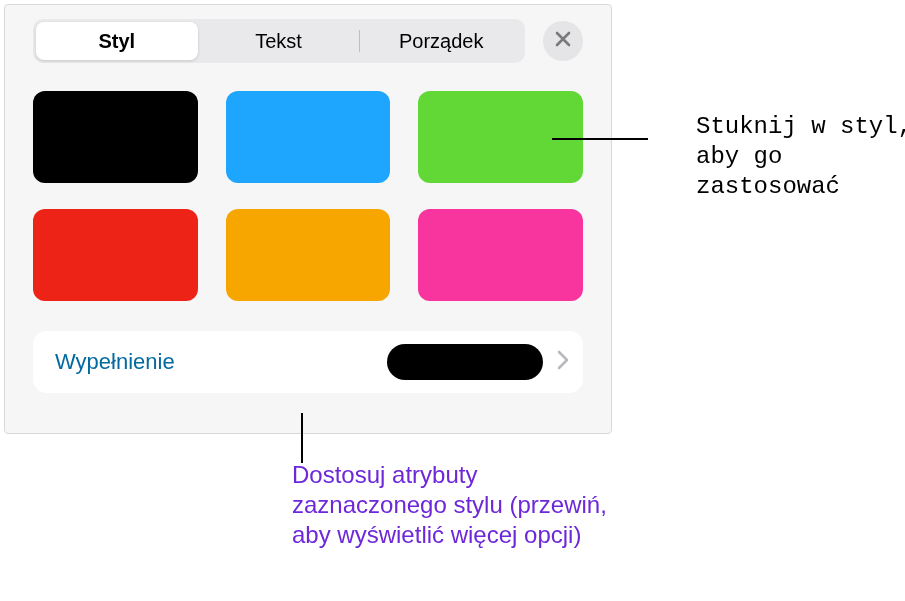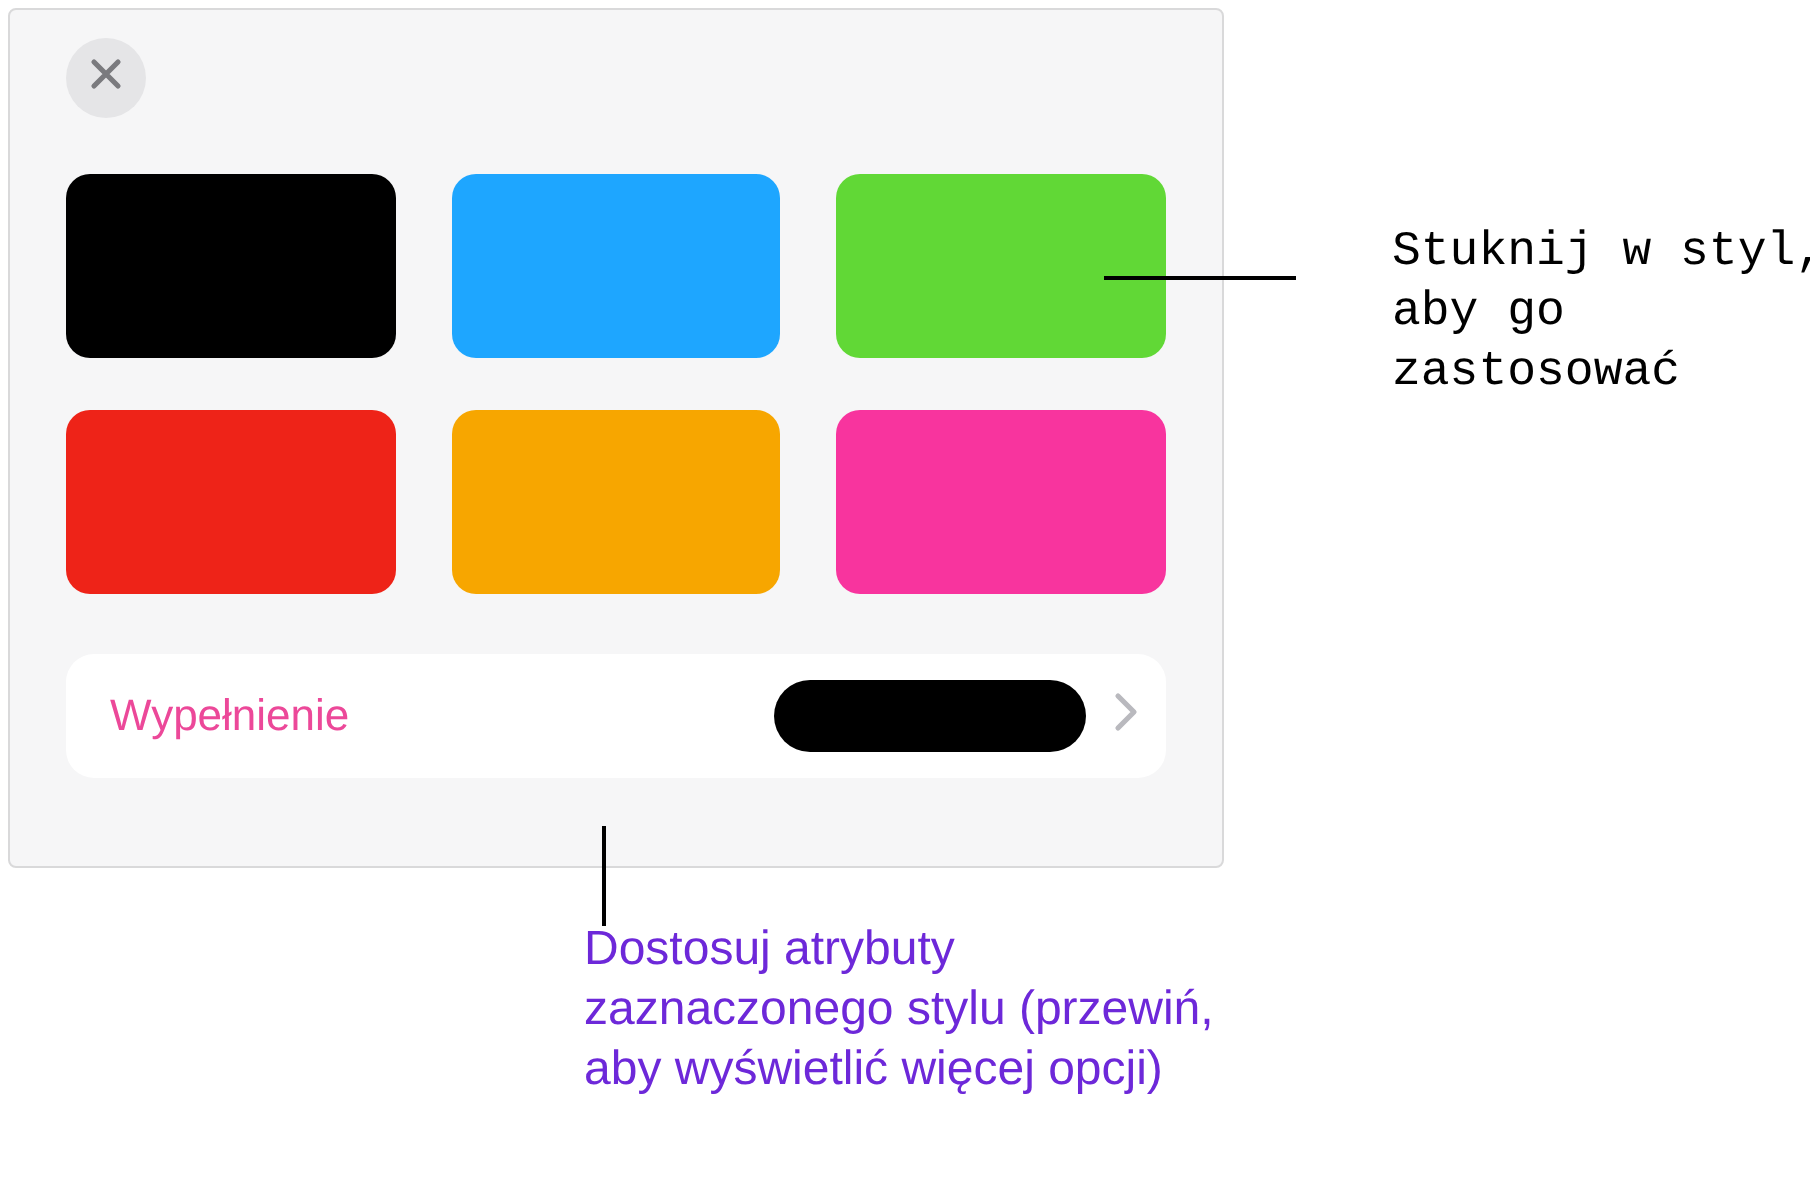--- a/index.html
+++ b/index.html
@@ -85,21 +85,21 @@
       border-radius: 14px;
       height: 62px;
       display: flex;
       align-items: center;
       padding: 0 14px 0 22px;
       cursor: pointer;
     }
     .fill-label {
       flex: 1;
       font-size: 22px;
-      color: #ec4899;
+      color: #0369a1;
     }
     .fill-chip {
       width: 156px;
       height: 36px;
       border-radius: 18px;
       background: #000;
       margin-right: 14px;
     }
     .chevron svg { width: 12px; height: 20px; }
 
@@ -139,20 +139,32 @@
       line-height: 1.25;
       color: #6d28d9;
     }
   </style>
 </head>
 <body>
 
 <div class="panel">
 
   <div class="header">
+    <div class="segmented">
+      <div class="seg-item active">
+        <span>Styl</span>
+      </div>
+      <div class="seg-item">
+        <span>Tekst</span>
+      </div>
+      <div class="seg-sep"></div>
+      <div class="seg-item">
+        <span>Porządek</span>
+      </div>
+    </div>
     <div class="close-btn">
       <span>
         <svg viewBox="0 0 16 16">
             <path d="M2 2 L14 14 M14 2 L2 14" stroke="#7a7a7e" stroke-width="2.6" stroke-linecap="round" fill="none"></path>
           </svg>
       </span>
     </div>
   </div>
 
   <div class="swatches">

